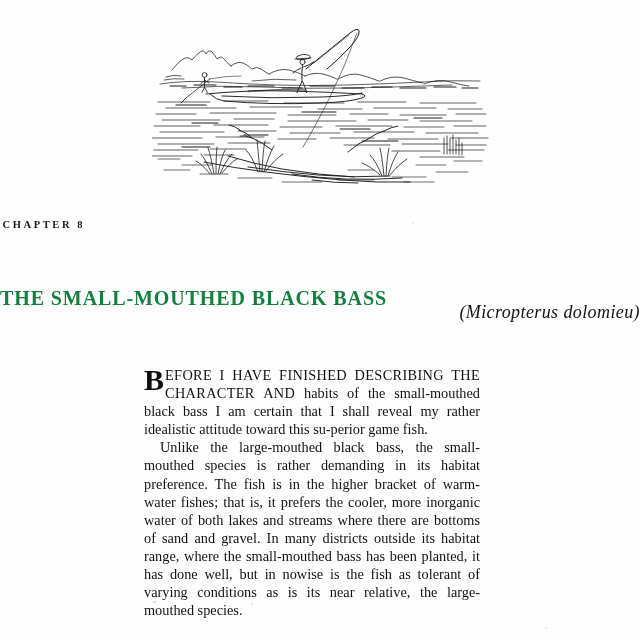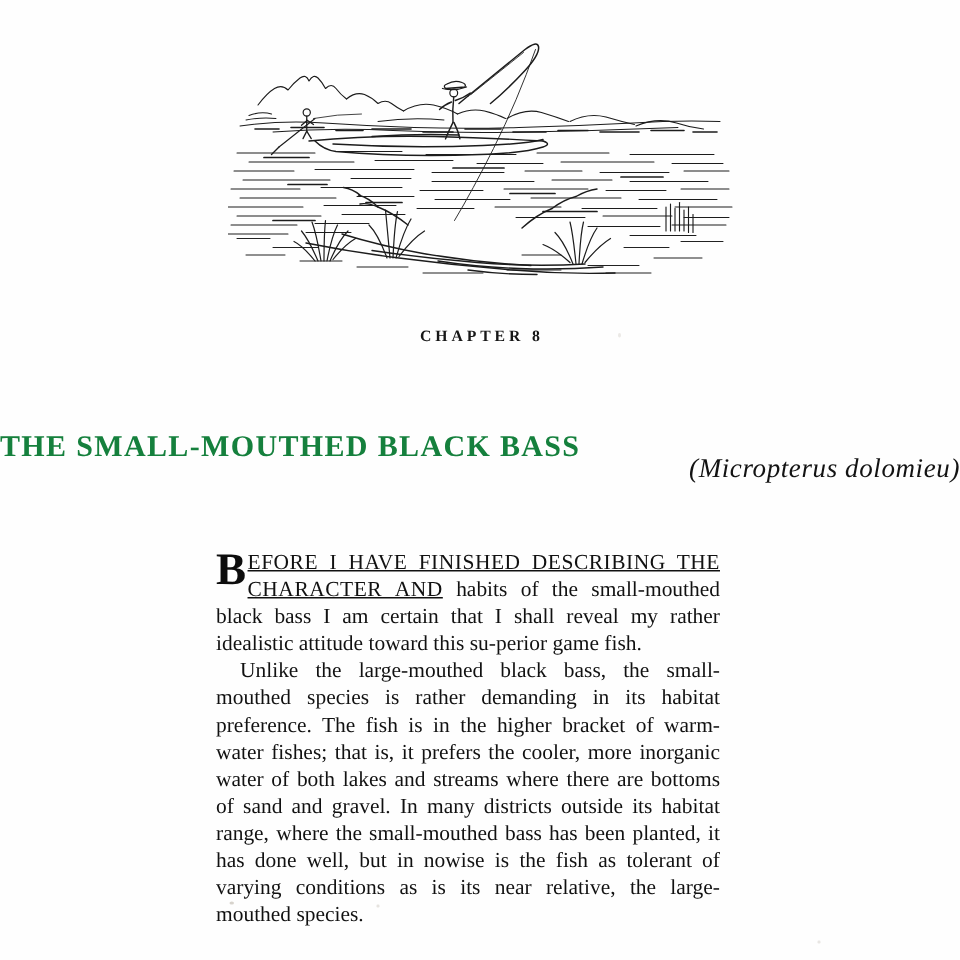--- a/index.html
+++ b/index.html
@@ -35,21 +35,20 @@
     width: 340px;
     height: 168px;
   }
 
   
   .chapter-label {
     position: absolute;
     left: 0;
     top: 219px;
     width: 640px;
-    text-align: center;
     font-family: "Liberation Serif", serif;
     font-weight: bold;
     font-size: 10.5px;
     letter-spacing: 2.6px;
     text-indent: 2.6px;
     color: #171717;
   }
 
   
   .chapter-title {
@@ -103,21 +102,20 @@
     font-size: 30px;
     line-height: 25px;
     font-weight: 600;
     padding: 0 1px 0 0;
     margin-top: 1px;
     color: #0d0d0d;
   }
   .smallcaps {
     font-variant: small-caps;
     letter-spacing: 0.35px;
-    text-decoration: underline;
   }
 
   
   .folio {
     position: absolute;
     left: 0;
     top: 560px;
     width: 640px;
     text-align: center;
     font-family: "Liberation Serif", serif;

